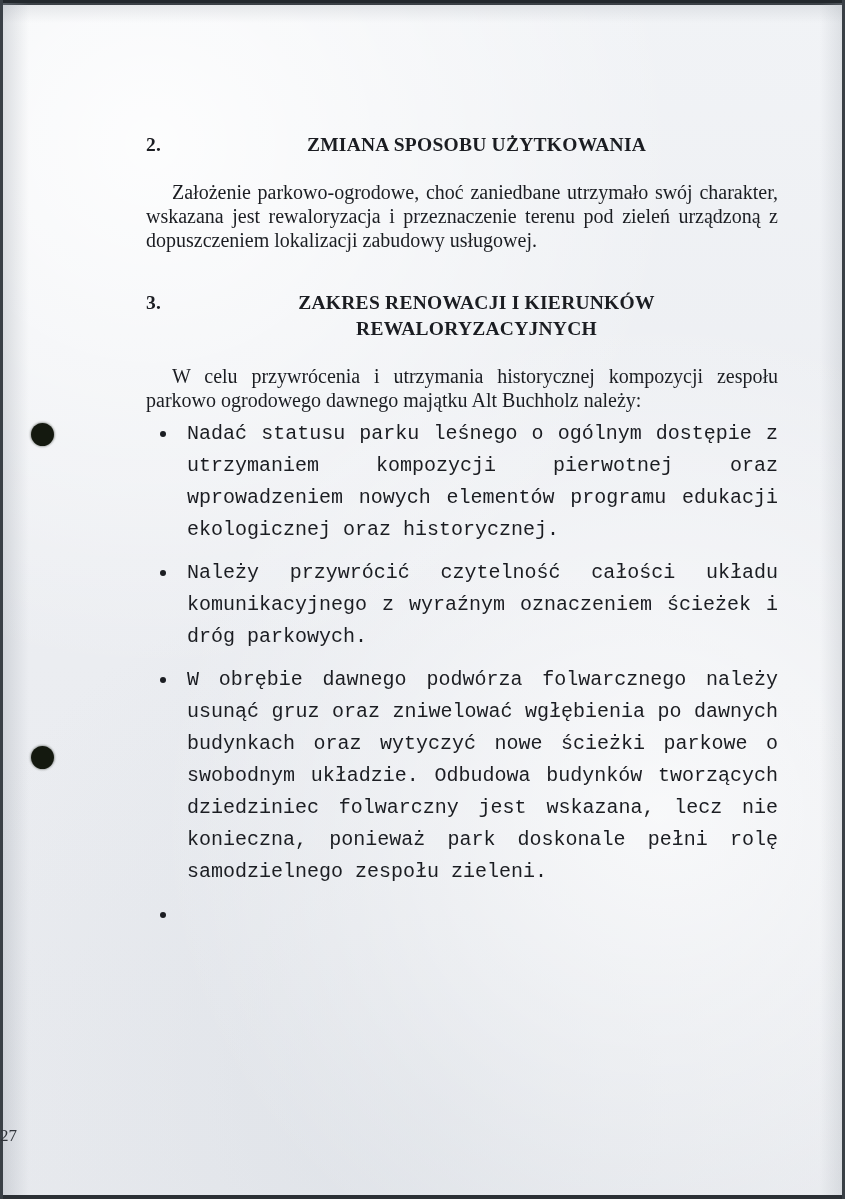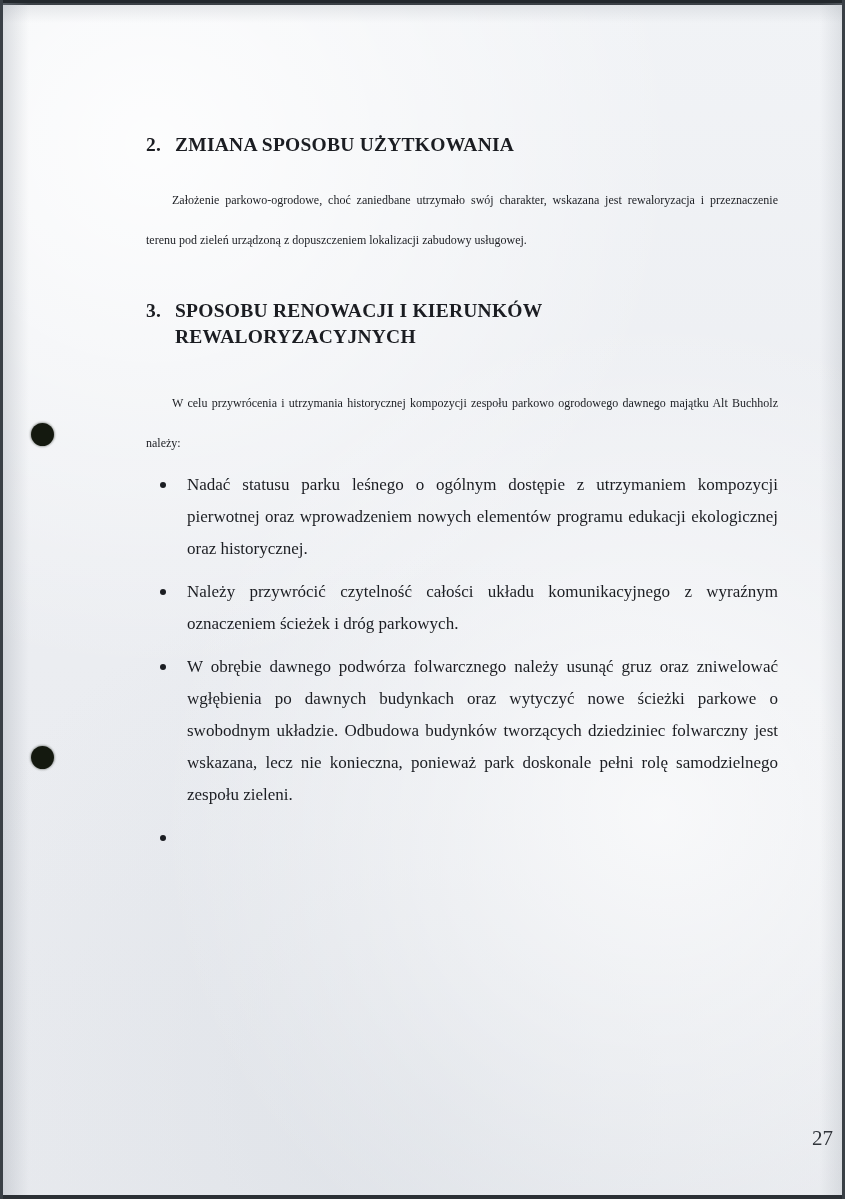--- a/index.html
+++ b/index.html
@@ -77,75 +77,77 @@
     line-height: 1.34;
   }
   .section-heading .sh-num {
     flex: 0 0 auto;
     width: 29px;
     font-weight: bold;
   }
   .section-heading .sh-text {
     flex: 1 1 auto;
     white-space: pre-line;
+    text-align: center;
   }
 
   #heading-2-block { margin-top: 0; }
   #heading-3-block { margin-top: 38px; }
 
   
   .body-par {
-    font-size: 12px;
-    line-height: 40px;
+    font-size: 20px;
+    line-height: 24px;
     text-align: justify;
     text-justify: inter-word;
     margin: 0;
     text-indent: 26px;
     hyphens: none;
   }
   #par-after-2 { margin-top: 22px; }
-  #par-after-3 { margin-top: 33px; }
+  #par-after-3 { margin-top: 22px; }
 
   
   .bullet-list {
     list-style: none;
     margin: 6px 0 0 0;
     padding: 0;
   }
   .bullet-item {
     position: relative;
     padding-left: 41px;
     margin-top: 11px;
-    font-size: 17px;
+    font-size: 20px;
     line-height: 32px;
     text-align: justify;
     text-justify: inter-word;
     hyphens: none;
+    font-family: Liberation Mono, monospace;
   }
   .bullet-item:first-child { margin-top: 0; }
   .bullet-item .bullet-dot {
     position: absolute;
     left: 14px;
     top: 13px;
     width: 6px;
     height: 6px;
     border-radius: 50%;
     background: #1b1d22;
   }
   
   .bullet-item.truncated .bullet-text { text-align: justify; }
 
   
   .page-number {
     position: absolute;
     left: 0;
     right: 12px;
     top: 1126px;
-    text-align: right;
-    font-size: 21px;
+    text-align: left;
+    font-size: 17px;
     color: #30343a;
   }
 </style>
 </head>
 <body>
 
 <div class="page">
 
   <div class="scan-edge top"></div>
   <div class="scan-edge bottom"></div>
@@ -160,21 +162,21 @@
 
     <div class="section-heading" id="heading-2-block">
       <span class="sh-num">2.</span>
       <span class="sh-text">ZMIANA SPOSOBU UŻYTKOWANIA</span>
     </div>
 
     <p class="body-par" id="par-after-2">Założenie parkowo-ogrodowe, choć zaniedbane utrzymało swój charakter, wskazana jest rewaloryzacja i przeznaczenie terenu pod zieleń urządzoną z dopuszczeniem lokalizacji zabudowy usługowej.</p>
 
     <div class="section-heading" id="heading-3-block">
       <span class="sh-num">3.</span>
-      <span class="sh-text">SPOSOBU RENOWACJI I KIERUNKÓW
+      <span class="sh-text">ZAKRES RENOWACJI I KIERUNKÓW
 REWALORYZACYJNYCH</span>
     </div>
 
     <p class="body-par" id="par-after-3">W celu przywrócenia i utrzymania historycznej kompozycji zespołu parkowo ogrodowego dawnego majątku Alt Buchholz należy:</p>
 
     <ul class="bullet-list">
       <li class="bullet-item">
         <span class="bullet-dot"></span>
         <span class="bullet-text">Nadać statusu parku leśnego o ogólnym dostępie z utrzymaniem kompozycji pierwotnej oraz wprowadzeniem nowych elementów programu edukacji ekologicznej oraz historycznej.</span>
       </li>

